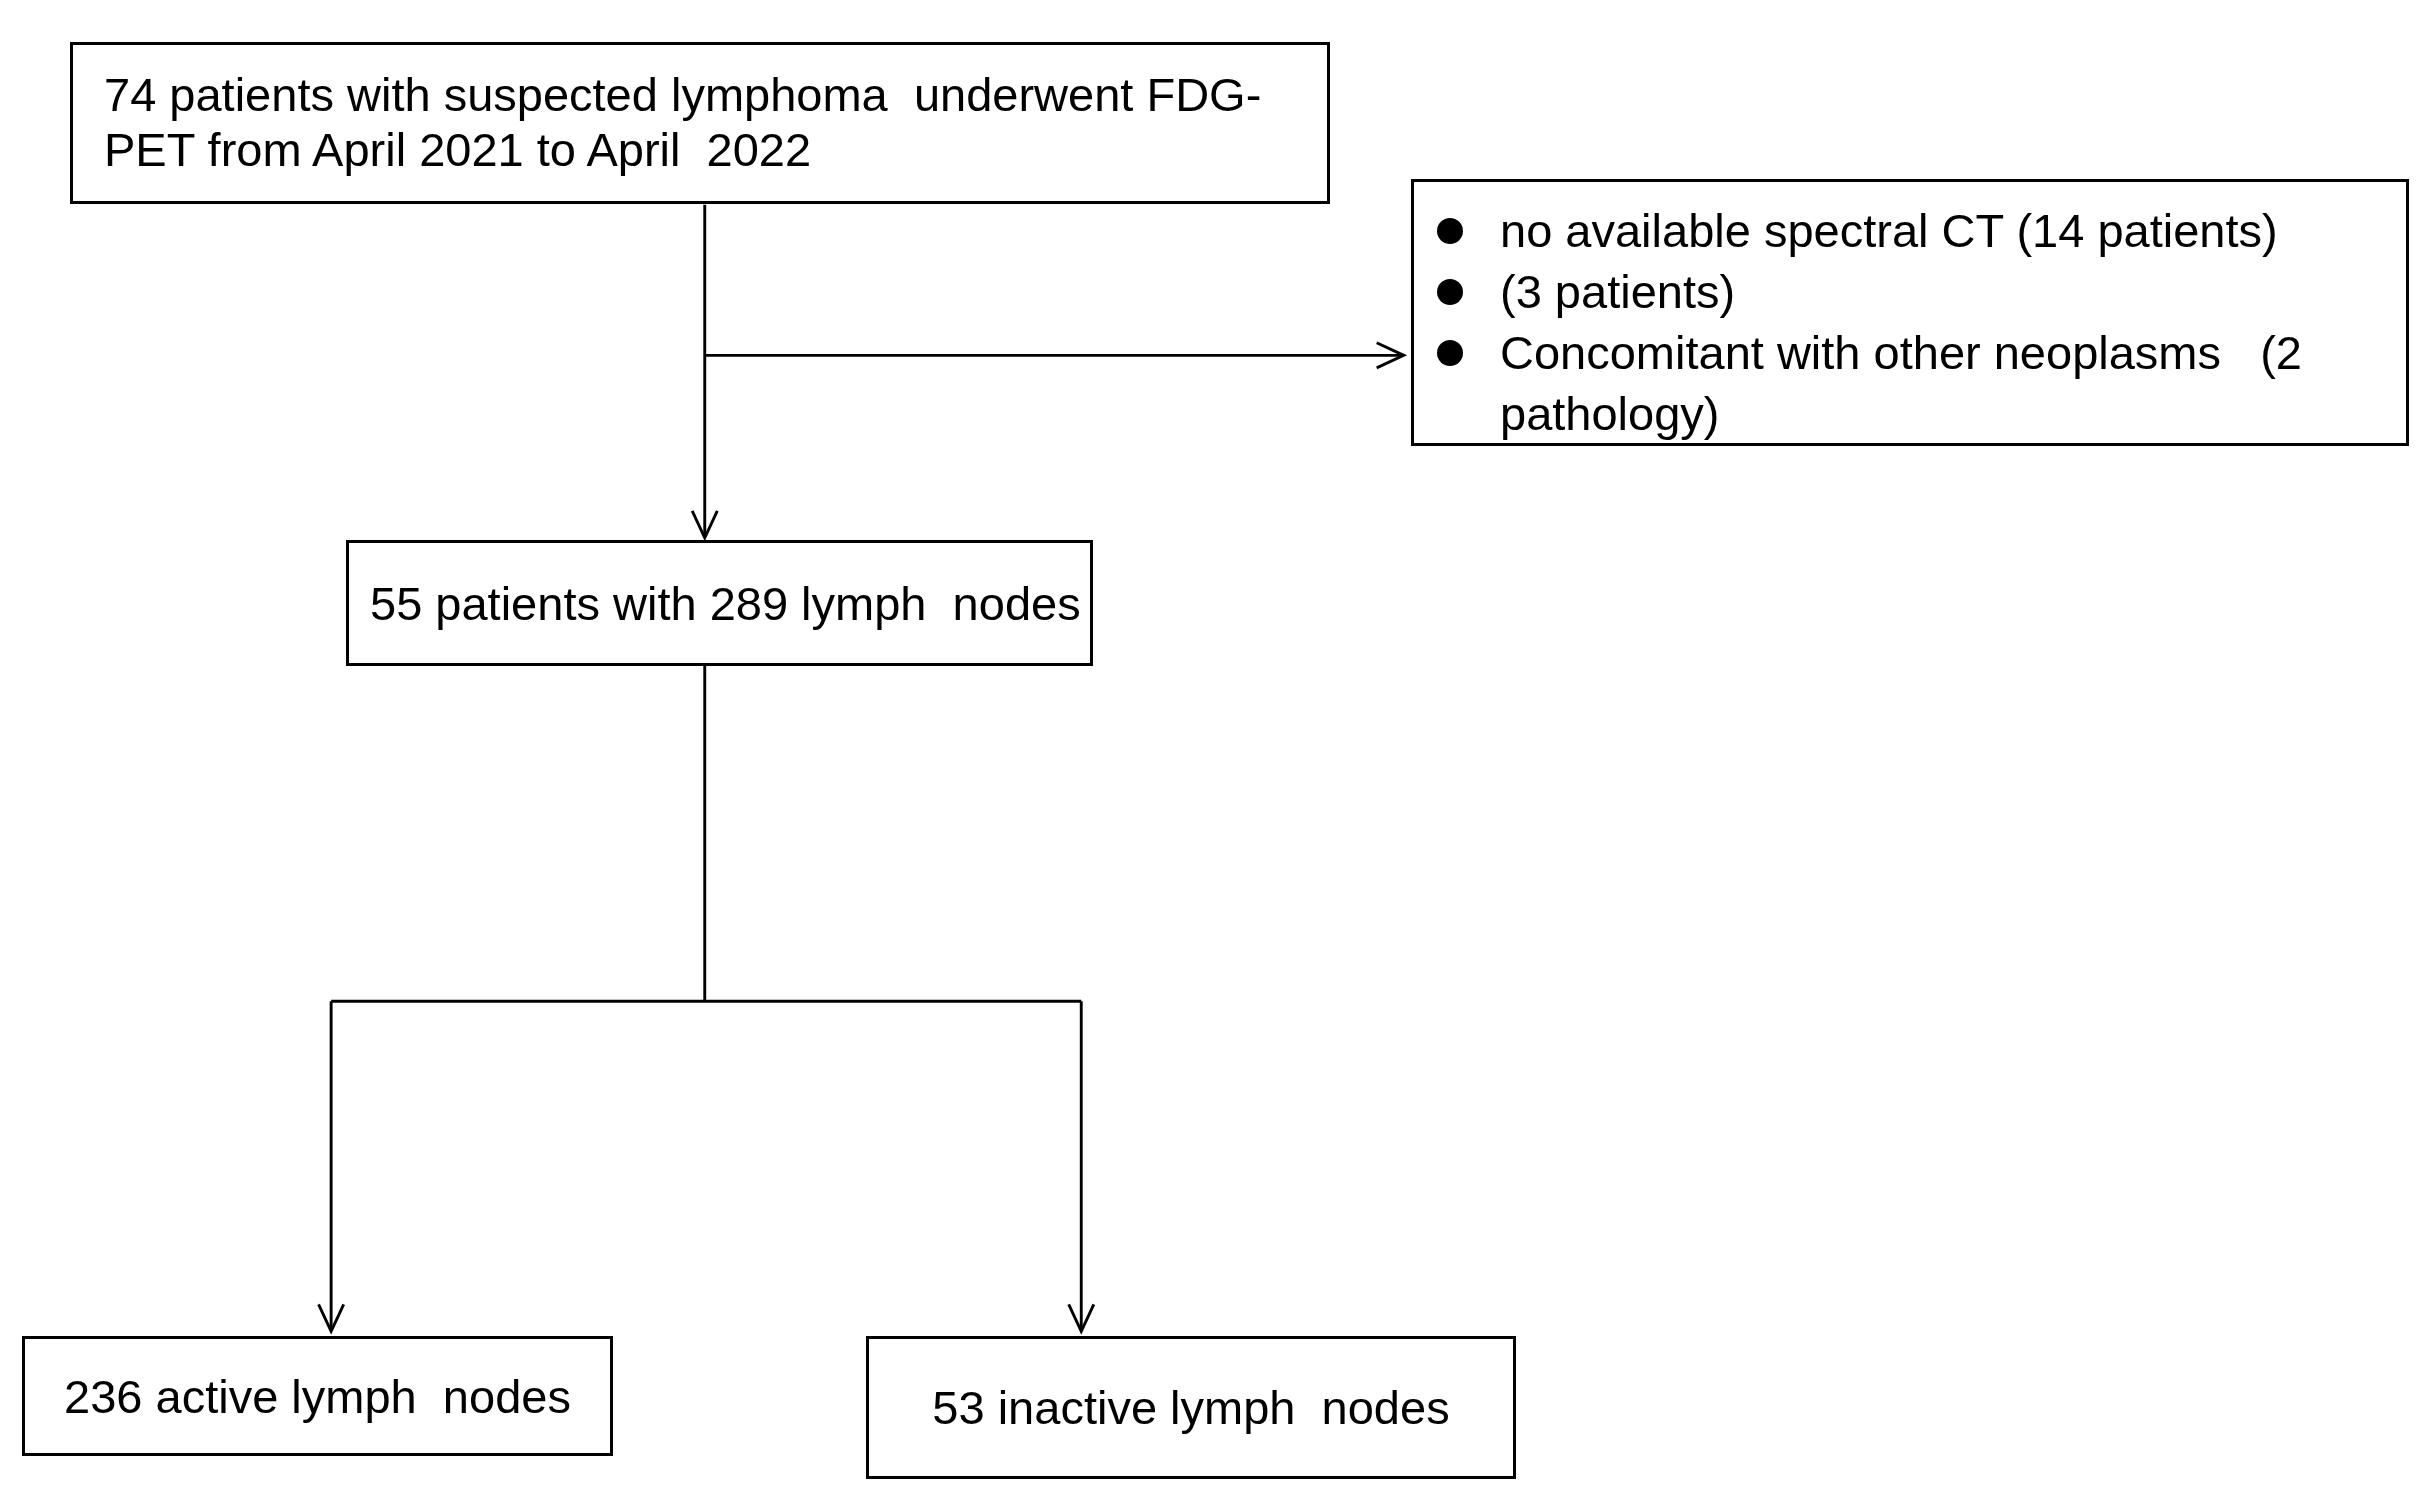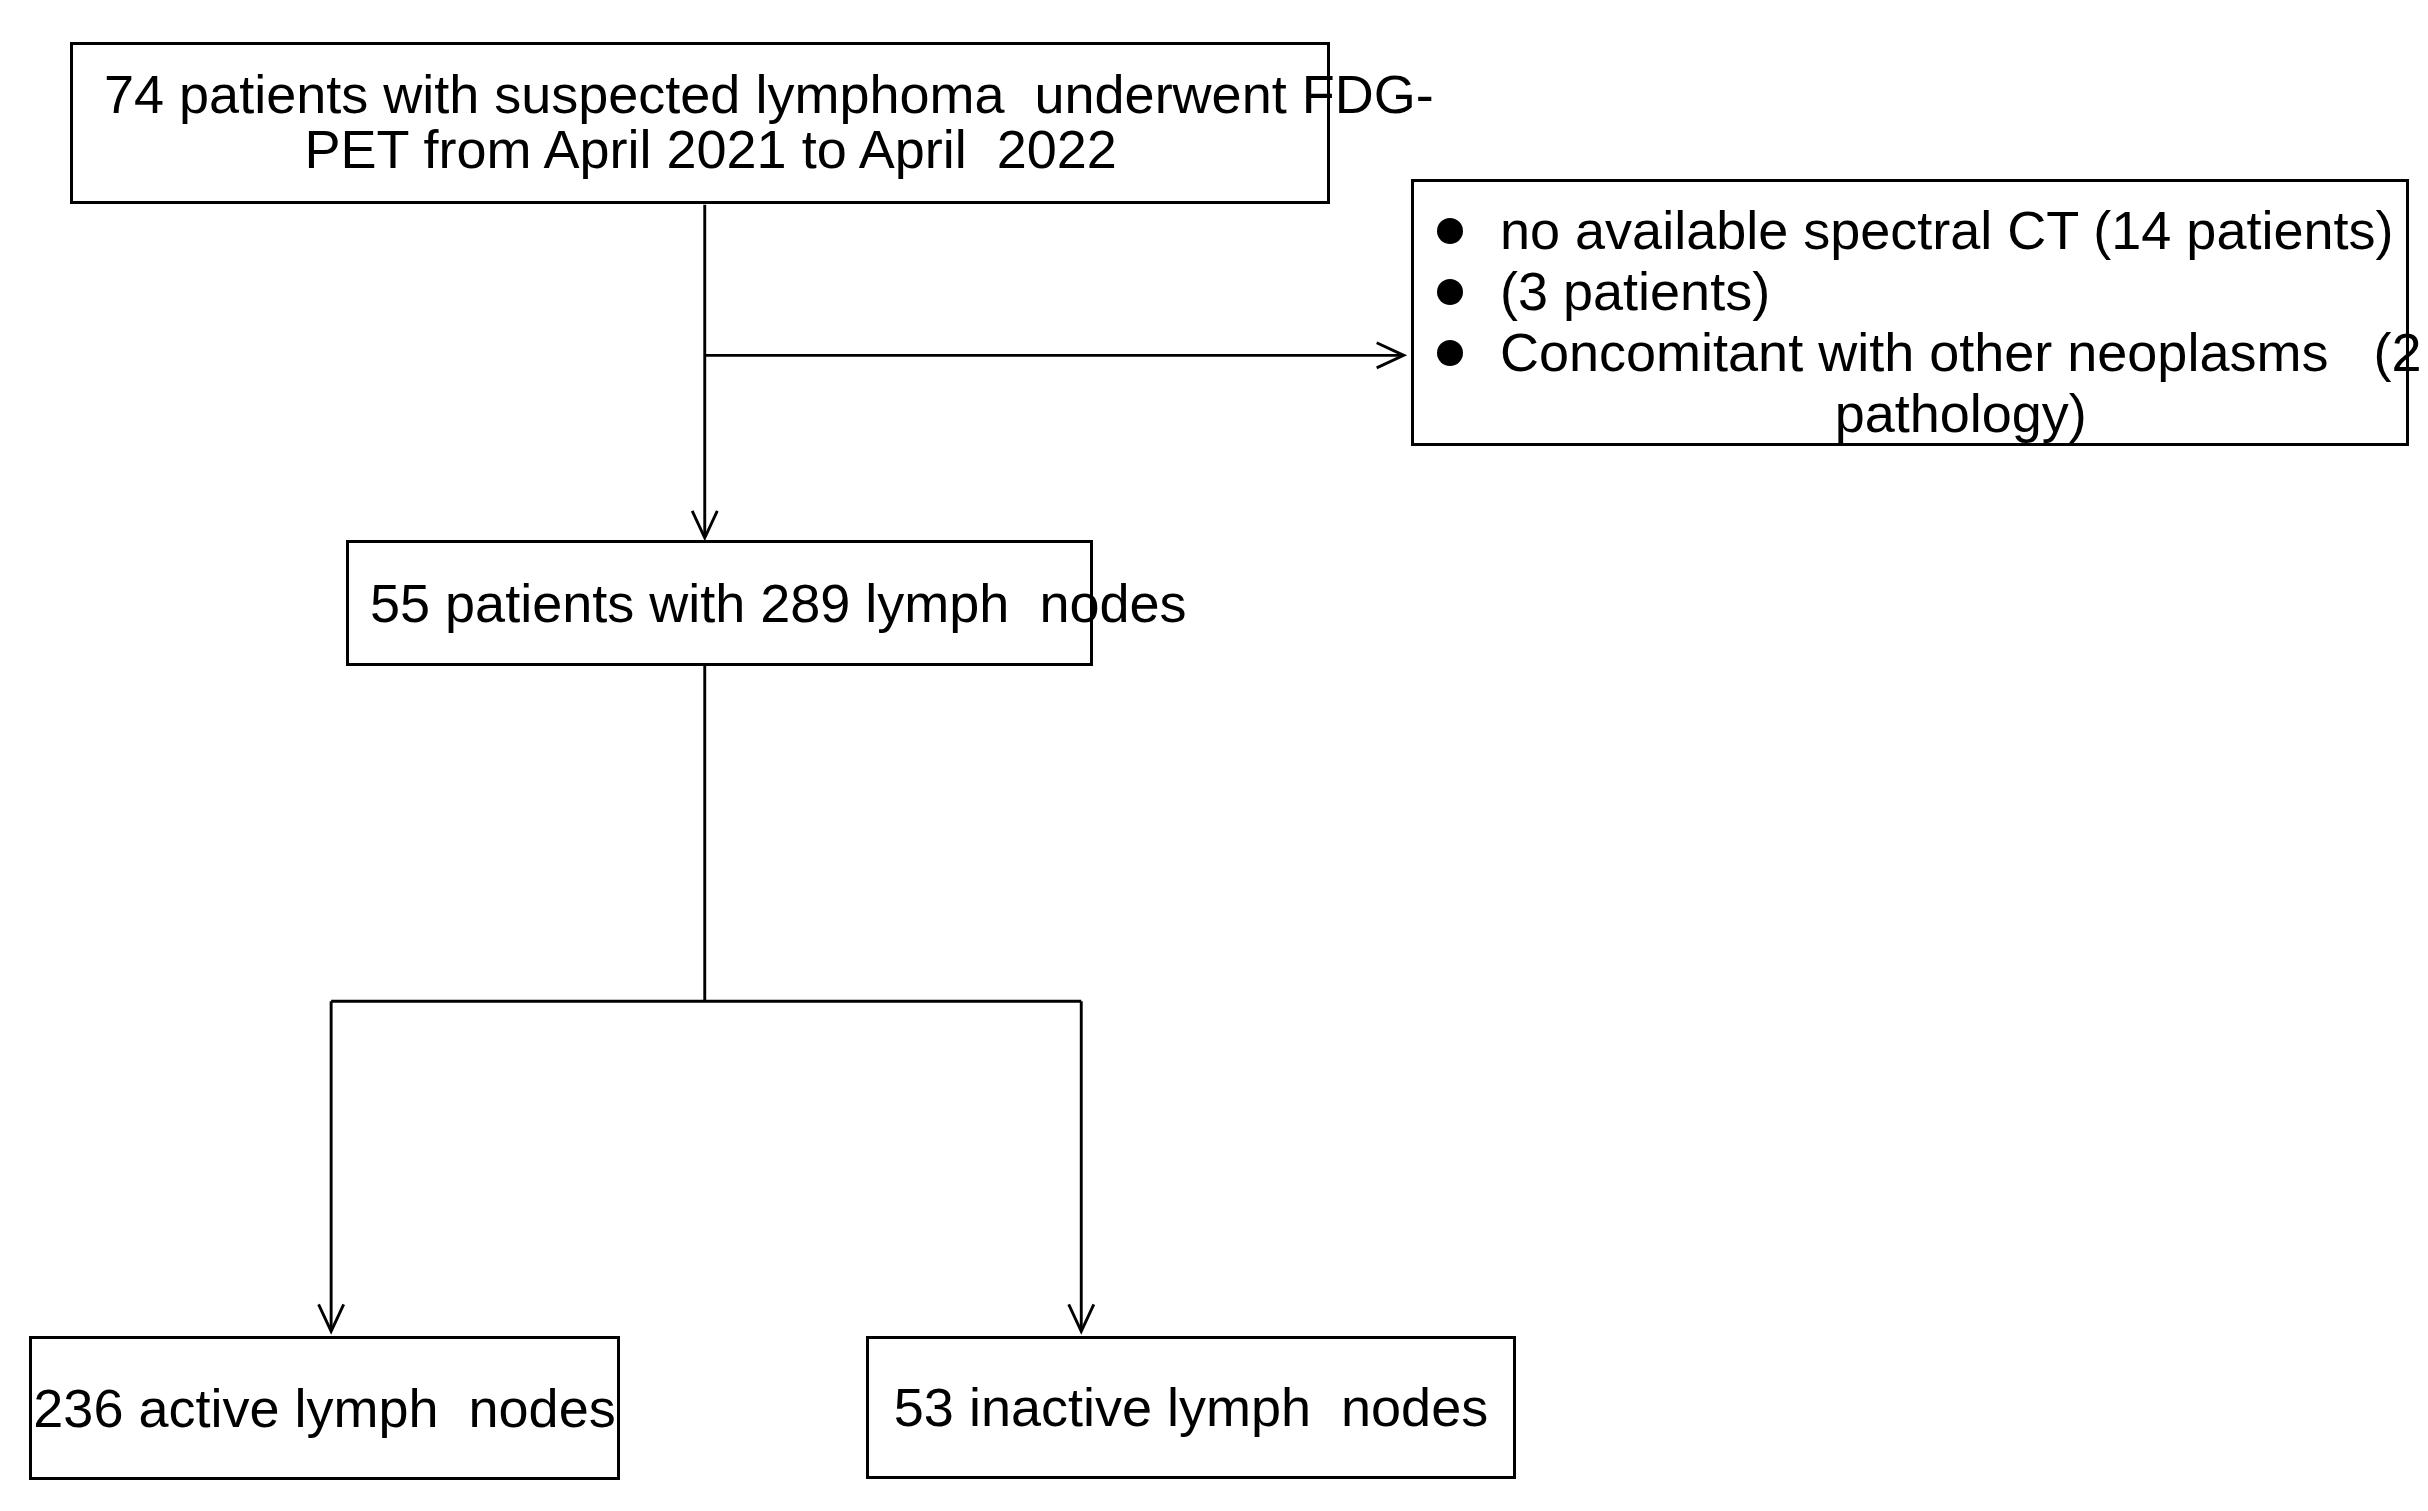--- a/index.html
+++ b/index.html
@@ -21,24 +21,23 @@
     left: 0;
     top: 0;
     width: 2428px;
     height: 1511px;
   }
   .box {
     position: absolute;
     box-sizing: border-box;
     border: 3.9px solid #000000;
     background: #ffffff;
-    font-size: 54px;
+    font-size: 47px;
     line-height: 55px;
     white-space: nowrap;
-    text-align: center;
   }
   .box-line { white-space: nowrap; }
   .box-line:empty { display: none; }
 
   .top-box {
     left: 70px; top: 42px; width: 1260px; height: 162px;
     padding: 22px 9.7px 0 31px;
   }
   .excl-box {
     left: 1411px; top: 179px; width: 998px; height: 267px;
@@ -58,21 +57,21 @@
     background: #000000;
   }
   .bullet-text { margin-left: 37px; }
 
   .mid-box {
     left: 346px; top: 540px; width: 747px; height: 126px;
     display: flex; align-items: center;
     padding-left: 21px;
   }
   .bl-box {
-    left: 29px; top: 1336px; width: 591px; height: 144px;
+    left: 22px; top: 1336px; width: 591px; height: 120px;
     display: flex; align-items: center; justify-content: center;
   }
   .br-box {
     left: 866px; top: 1336px; width: 650px; height: 143px;
     display: flex; align-items: center; justify-content: center;
   }
 </style>
 </head>
 <body>
 

